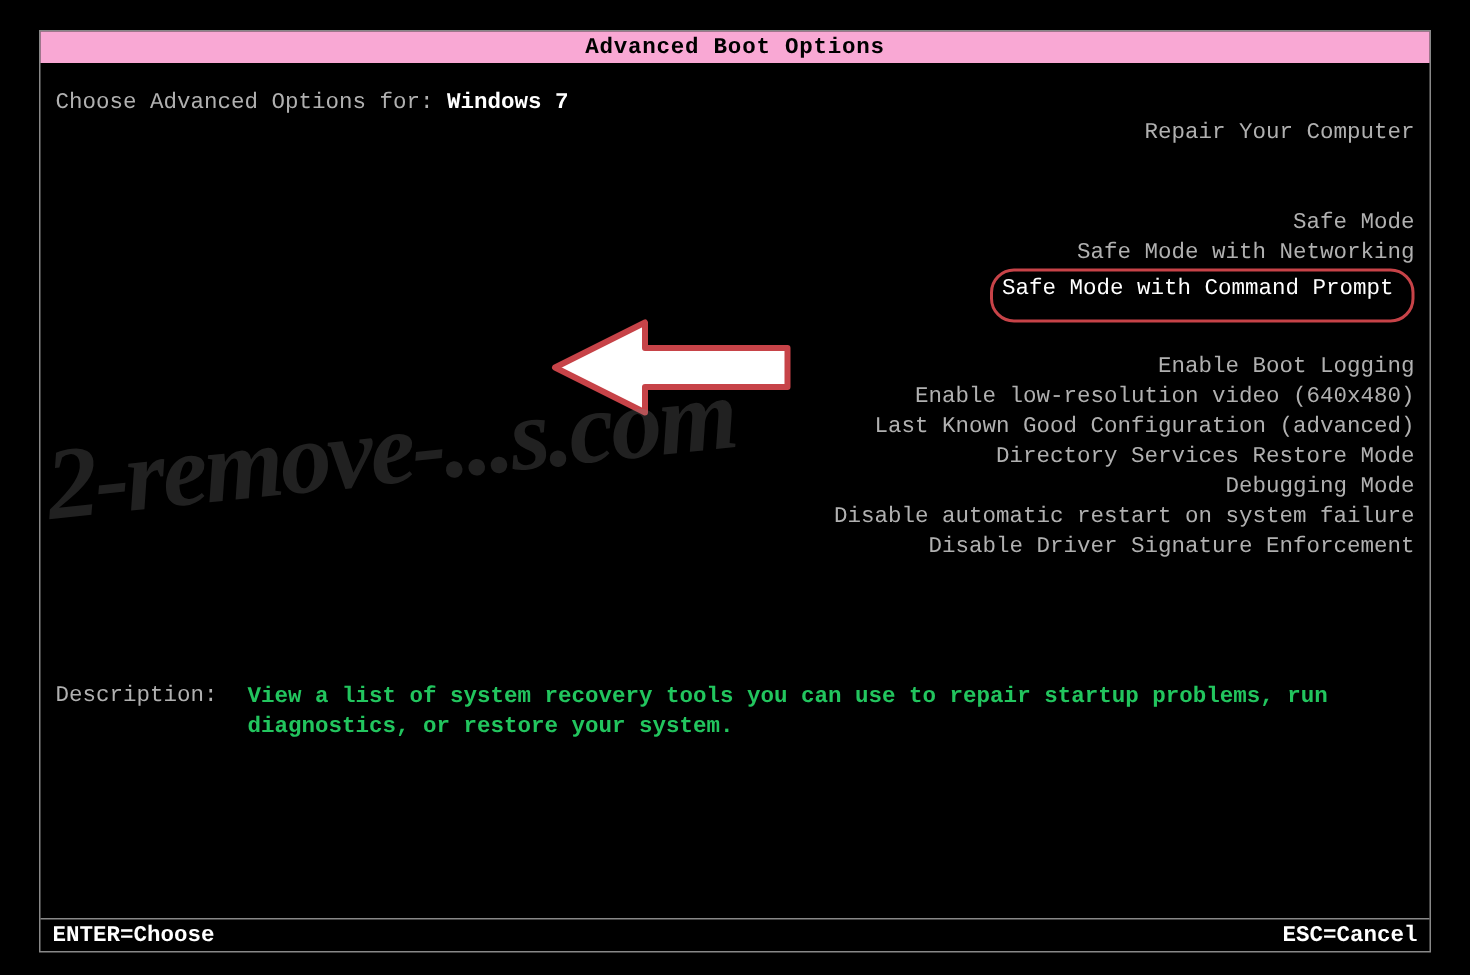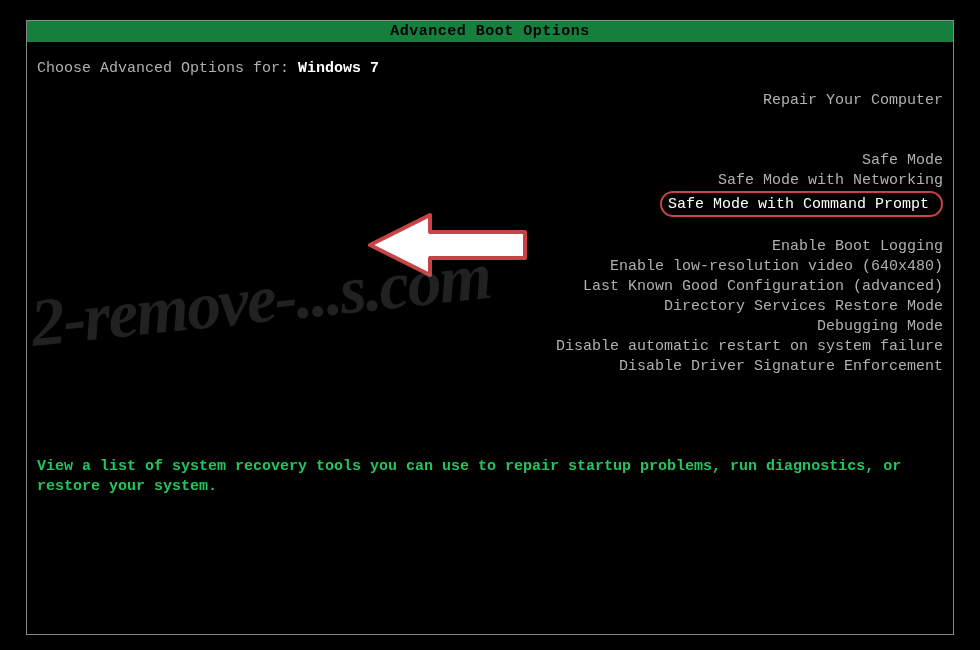--- a/index.html
+++ b/index.html
@@ -19,33 +19,33 @@
     }
     .container {
       position: absolute;
       top: 20px;
       left: 26px;
       right: 26px;
       bottom: 15px;
       border: 1px solid #888;
     }
     .title-bar {
-      background: #15803d;
+      background: #f9a8d4;
       color: #000;
       text-align: center;
       padding: 2px 0;
       font-weight: bold;
       font-size: 15px;
       letter-spacing: 0.5px;
     }
     .content {
       padding: 18px 10px 0 10px;
     }
     .intro-line {
-      margin-bottom: 14px;
+      margin-bottom: 2px;
     }
     .intro-line .os {
       color: #fff;
       font-weight: bold;
     }
     .instructions {
       margin-bottom: 40px;
     }
     .menu {
       padding-left: 18px;
@@ -54,21 +54,21 @@
     .menu-item {
       line-height: 20px;
       margin: 0;
       cursor: default;
     }
     .menu-item.highlighted {
       color: #fff;
       border: 2.5px solid #c74348;
       border-radius: 16px;
       display: inline-block;
-      padding: 2px 12px 0 6px;
+      padding: 2px 12px 10px 6px;
       margin-left: -6px;
     }
     .spacer-sm {
       height: 20px;
     }
     .spacer-md {
       height: 40px;
     }
     .desc-row {
       display: flex;
@@ -127,24 +127,29 @@
     </div>
 
     <div class="menu">
       <div class="menu-item">Repair Your Computer</div>
       <div class="spacer-md"></div>
       <div id="menu-items"><div class="menu-item">Safe Mode</div><div class="menu-item">Safe Mode with Networking</div><div class="menu-item highlighted">Safe Mode with Command Prompt</div><div class="spacer-sm"></div><div class="menu-item">Enable Boot Logging</div><div class="menu-item">Enable low-resolution video (640x480)</div><div class="menu-item">Last Known Good Configuration (advanced)</div><div class="menu-item">Directory Services Restore Mode</div><div class="menu-item">Debugging Mode</div><div class="menu-item">Disable automatic restart on system failure</div><div class="menu-item">Disable Driver Signature Enforcement</div></div>
       <div class="spacer-md"></div>
     </div>
 
     <div class="desc-row">
+      <div class="desc-label">Description:</div>
       <div class="desc-text">View a list of system recovery tools you can use to repair startup problems, run diagnostics, or restore your system.</div>
     </div>
   </div>
 
+  <div class="footer">
+    <span>ENTER=Choose</span>
+    <span>ESC=Cancel</span>
+  </div>
 </div>
 
 <div class="arrow">
   <svg width="180" height="70" viewBox="0 0 180 70">
     <path d="M 10 35 L 70 5 L 70 22 L 165 22 L 165 48 L 70 48 L 70 65 Z" fill="#fff" stroke="#c74348" stroke-width="4" stroke-linejoin="round"></path>
   </svg>
 </div>
 
 <div class="watermark">2-remove-...s.com</div>
 

